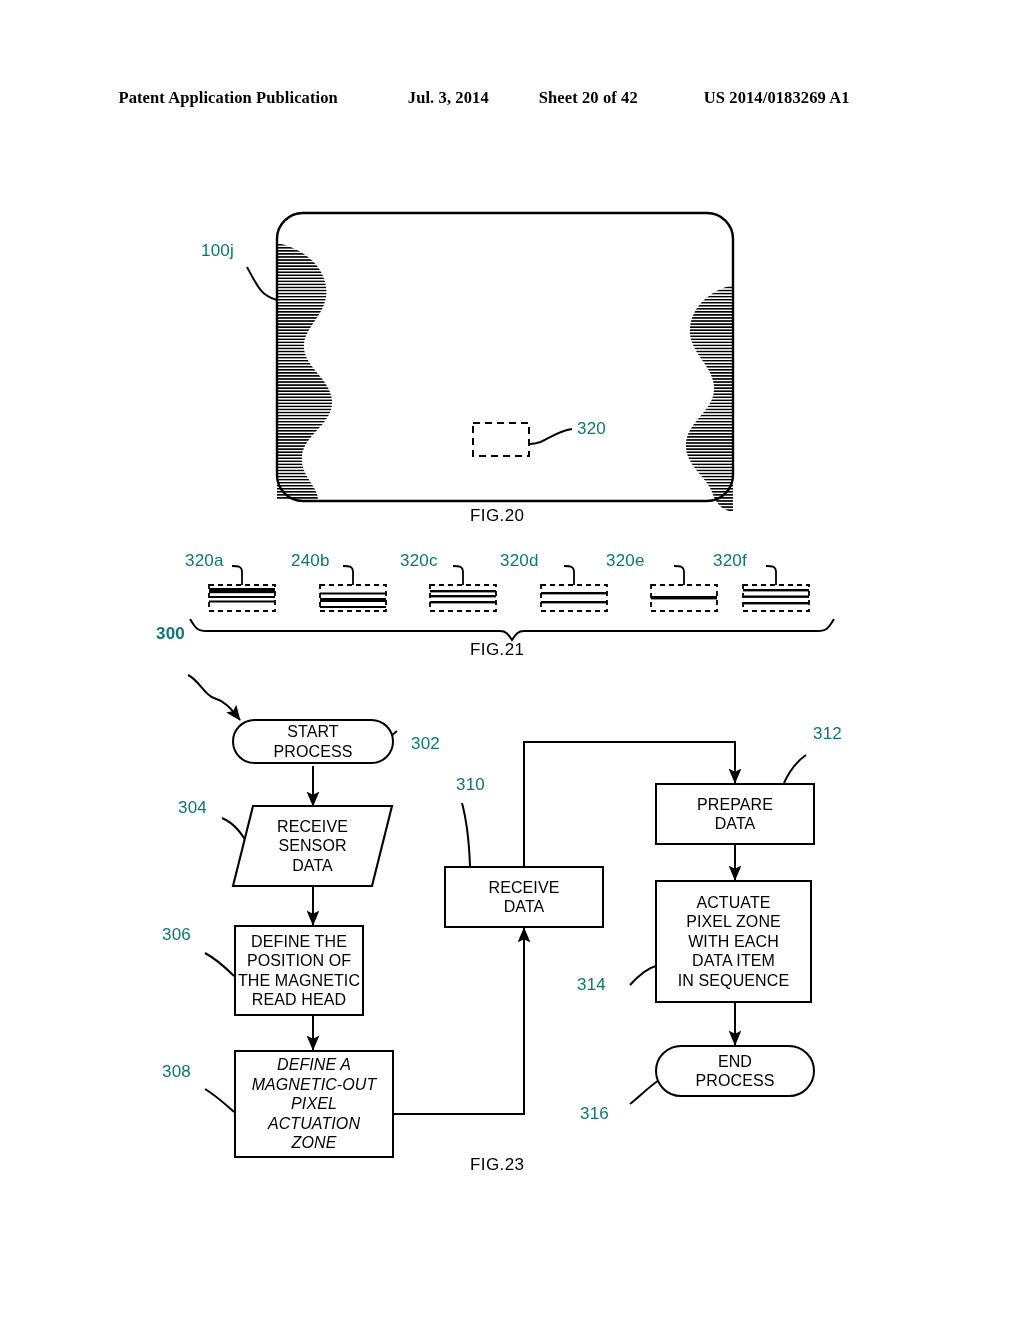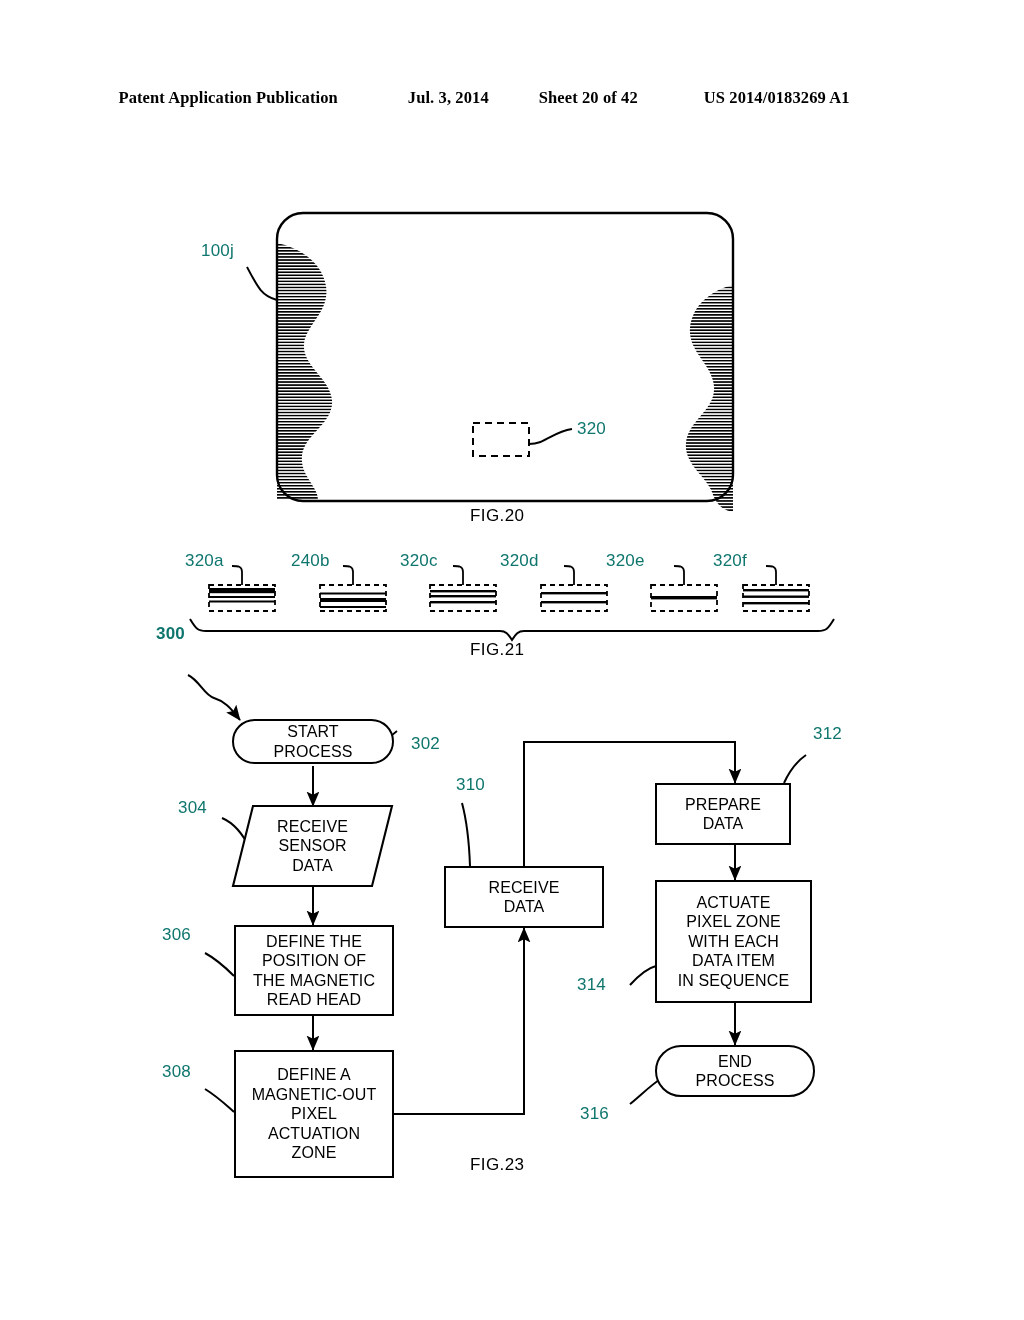--- a/index.html
+++ b/index.html
@@ -222,44 +222,44 @@
   <svg class="layer" viewBox="0 0 1024 1320" style="pointer-events:none;">
     <path d="M253,806 L392,806 L372,886 L233,886 Z" fill="#fff" stroke="#000" stroke-width="2.1"></path>
   </svg>
   <div class="node para" style="left:233px;top:806px;width:159px;height:80px;">
     <div class="t">RECEIVE
 SENSOR
 DATA</div>
   </div>
   <div class="lbl" style="left:178px;top:798px;">304</div>
 
-  <div class="node rect" style="left:234px;top:925px;width:160px;height:91px;">
+  <div class="node rect" style="left:234px;top:925px;width:130px;height:91px;">
     <div class="t">DEFINE THE
 POSITION OF
 THE MAGNETIC
 READ HEAD</div>
   </div>
   <div class="lbl" style="left:162px;top:925px;">306</div>
 
-  <div class="node rect" style="left:234px;top:1050px;width:160px;height:128px;">
+  <div class="node rect" style="left:234px;top:1050px;width:160px;height:108px;font-style:italic;">
     <div class="t">DEFINE A
 MAGNETIC-OUT
 PIXEL
 ACTUATION
 ZONE</div>
   </div>
   <div class="lbl" style="left:162px;top:1062px;">308</div>
 
   <div class="node rect" style="left:444px;top:866px;width:160px;height:62px;">
     <div class="t">RECEIVE
 DATA</div>
   </div>
   <div class="lbl" style="left:456px;top:775px;">310</div>
 
-  <div class="node rect" style="left:655px;top:783px;width:136px;height:62px;">
+  <div class="node rect" style="left:655px;top:783px;width:160px;height:62px;">
     <div class="t">PREPARE
 DATA</div>
   </div>
   <div class="lbl" style="left:813px;top:724px;">312</div>
 
   <div class="node rect" style="left:655px;top:880px;width:157px;height:123px;">
     <div class="t">ACTUATE
 PIXEL ZONE
 WITH EACH
 DATA ITEM

